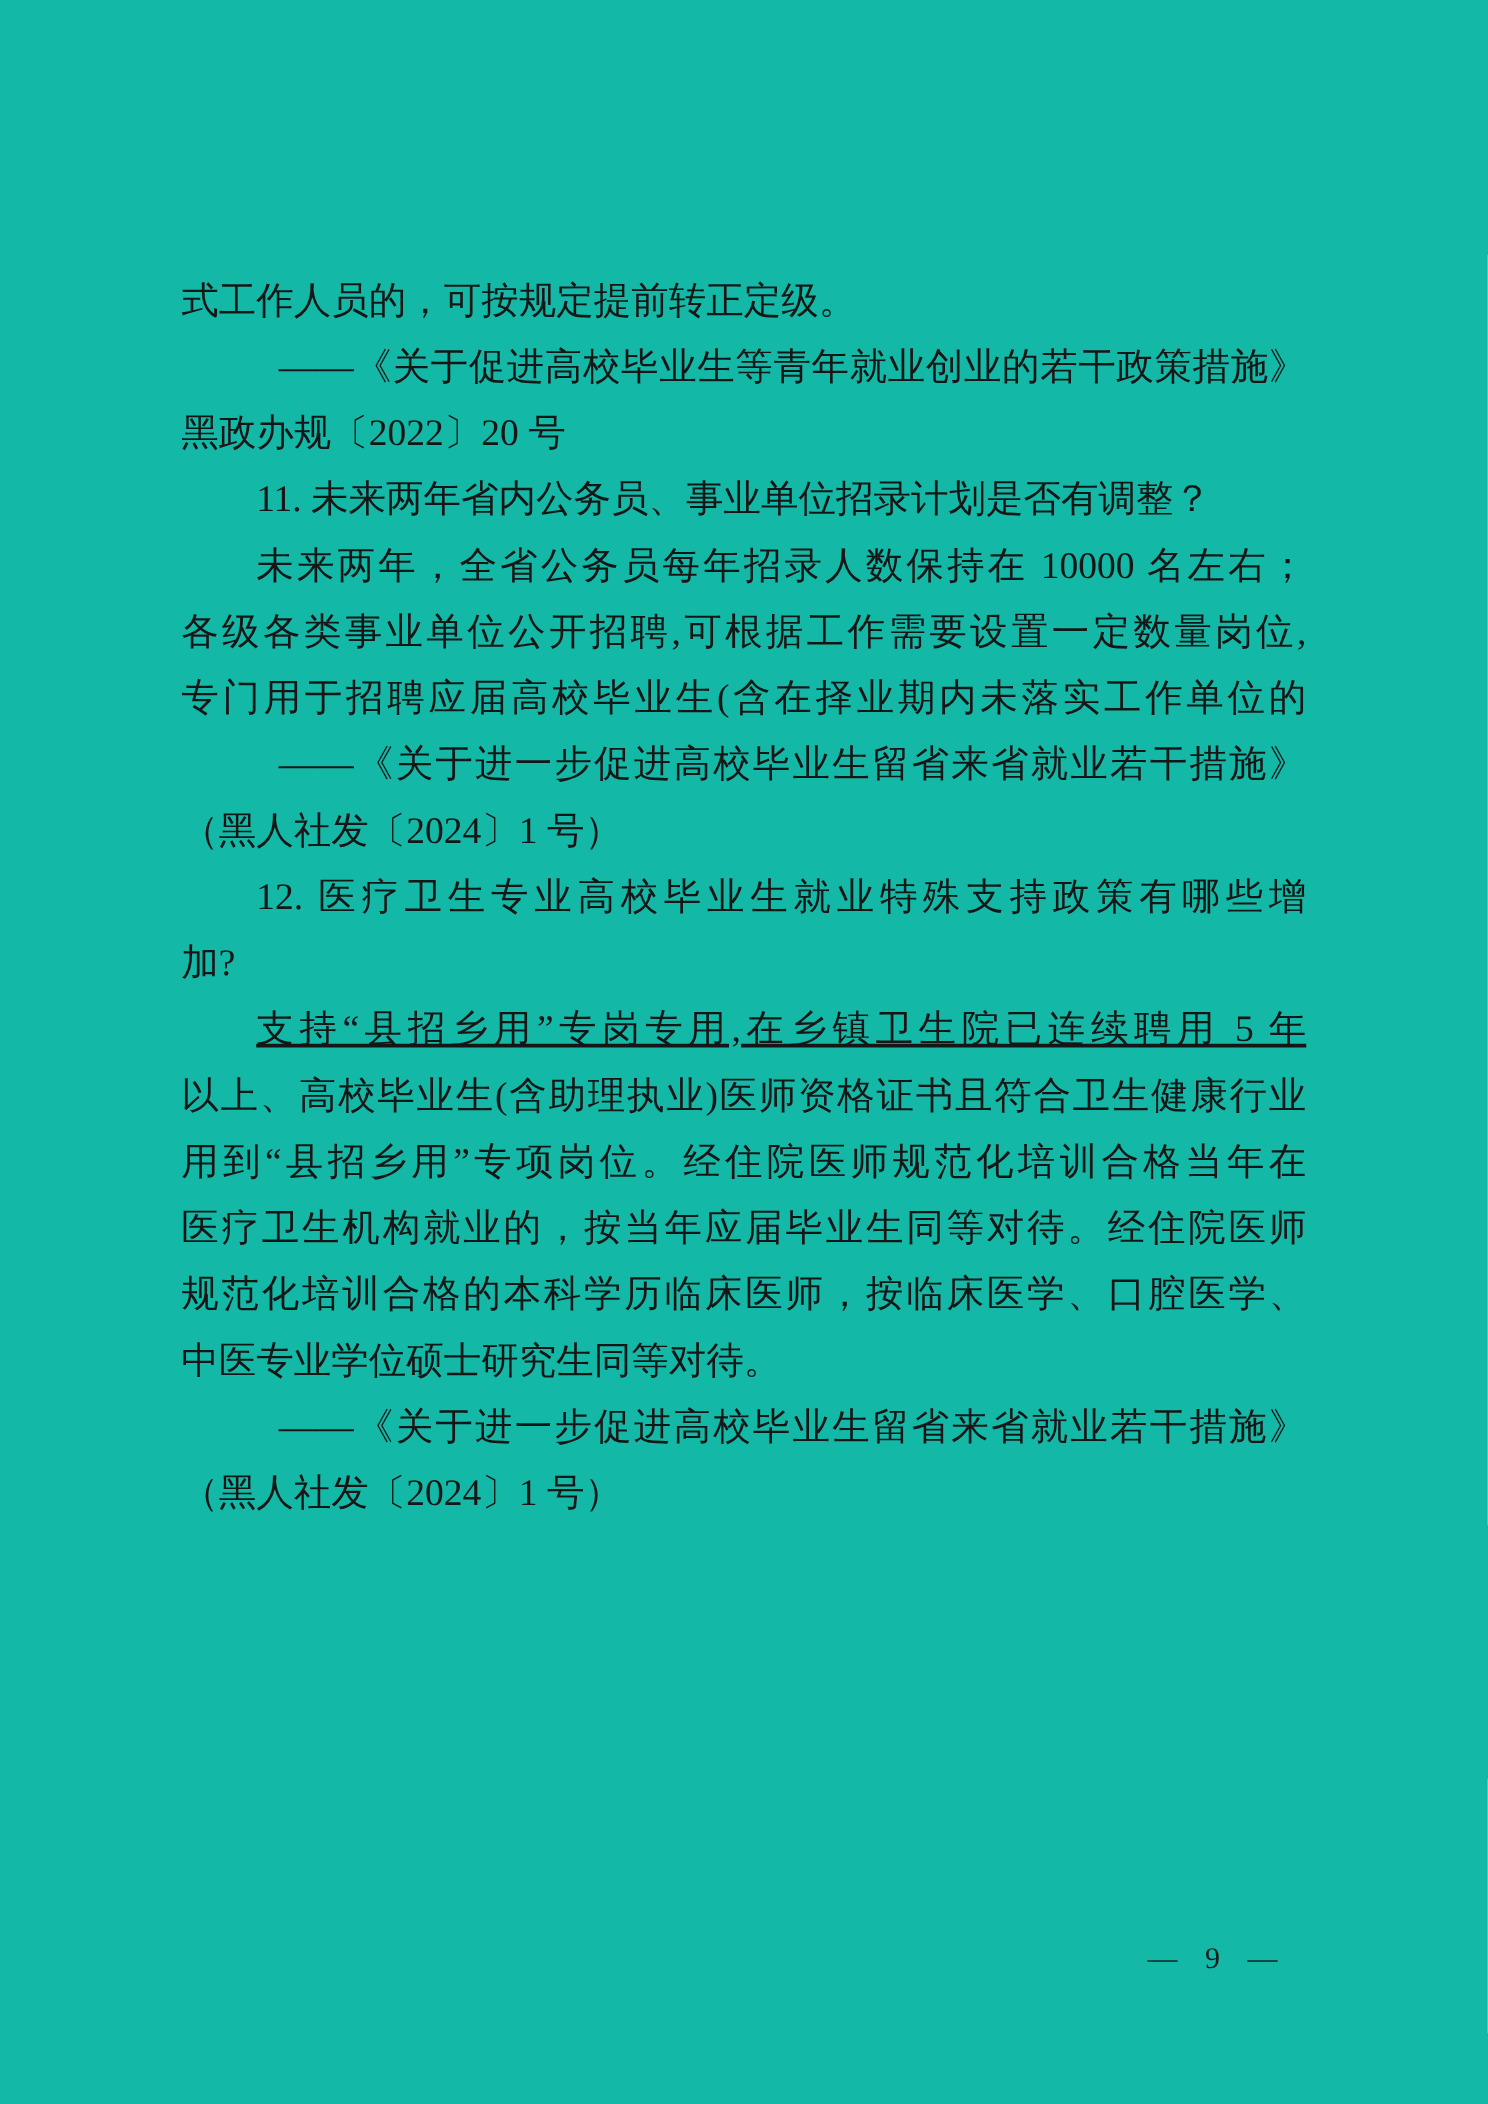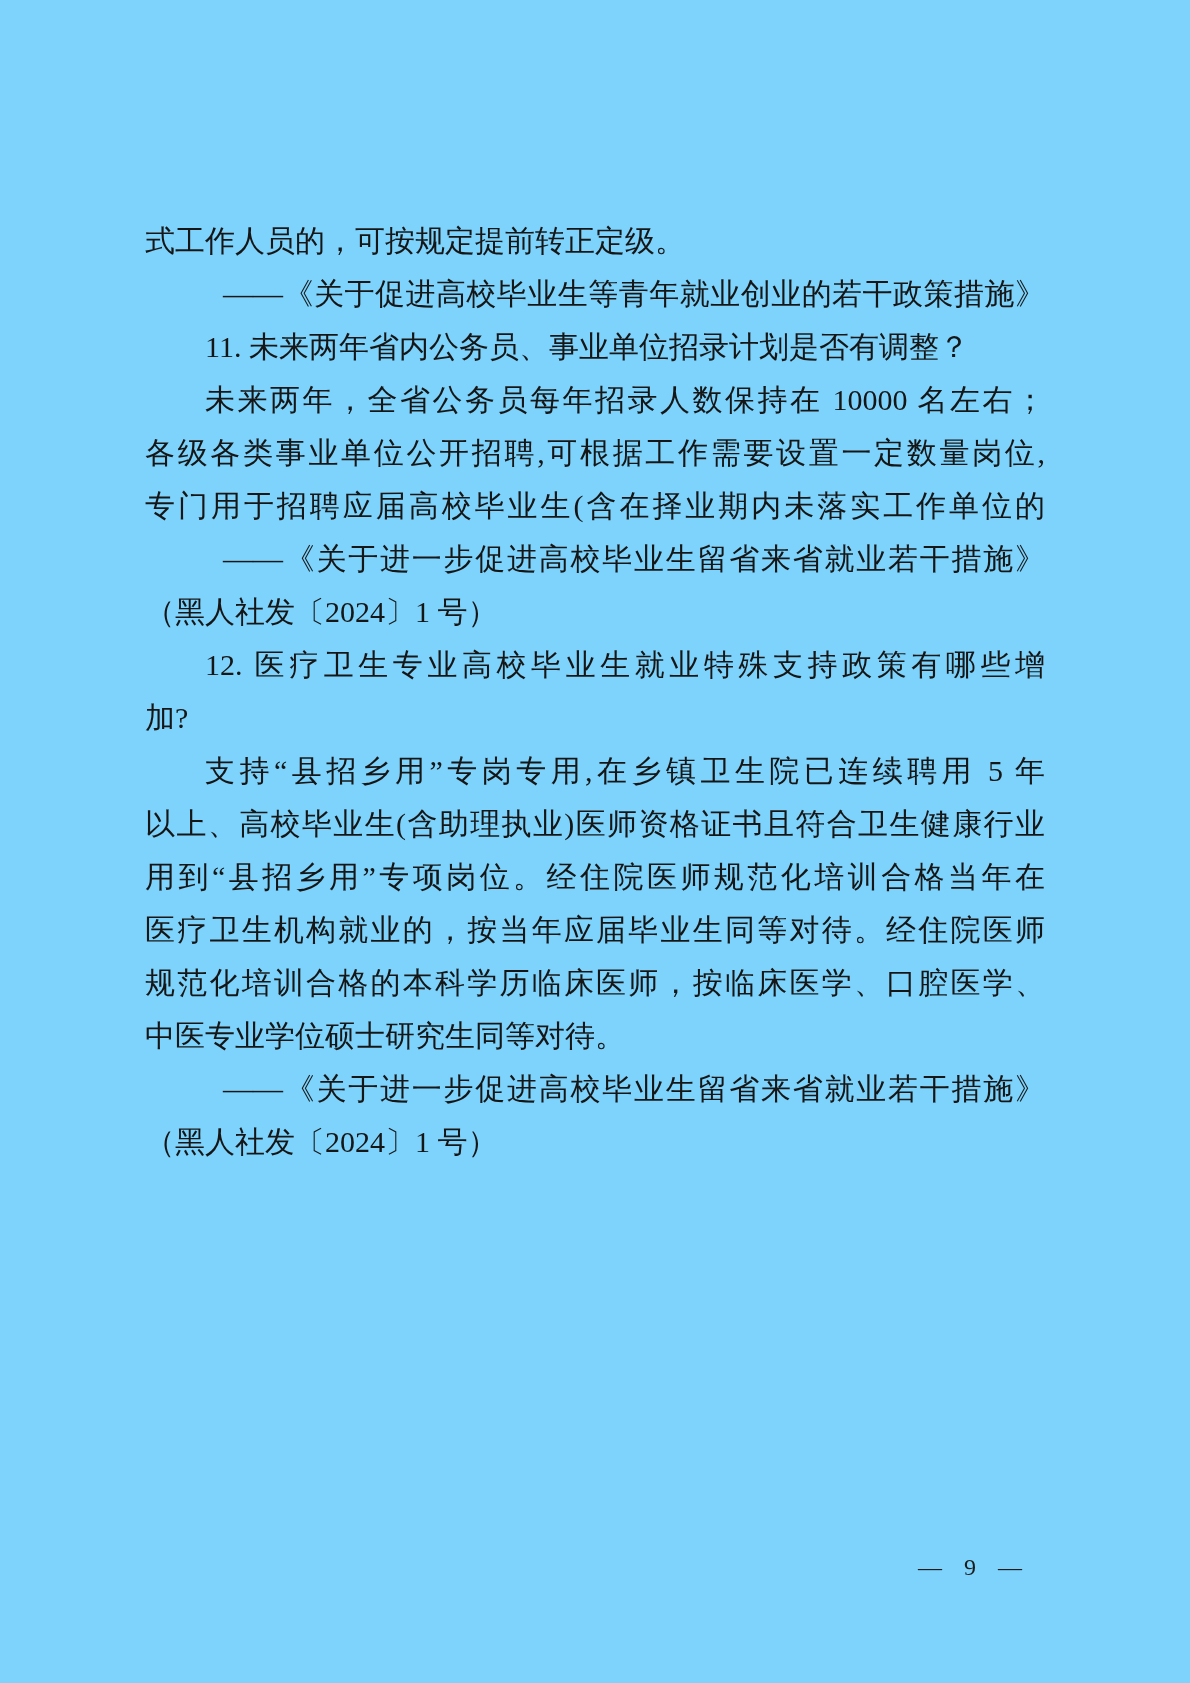--- a/index.html
+++ b/index.html
@@ -10,21 +10,21 @@
     width: 1190px;
     height: 1683px;
     background: #ffffff;
     font-family: "Liberation Serif", "DejaVu Serif", serif;
     color: #161616;
   }
   .page {
     position: relative;
     width: 1190px;
     height: 1683px;
-    background: #7dd3fc;
+    background: #14b8a6;
     overflow: hidden;
   }
   .doc-text {
     position: absolute;
     left: 145px;
     top: 214px;
     width: 900px;
     font-size: 30px;
     line-height: 53px;
     text-align: left;
@@ -50,29 +50,30 @@
   }
 </style>
 </head>
 <body>
 
 <div class="page">
 
   <div class="doc-text" id="doc-text">
       <div class="line">式工作人员的，可按规定提前转正定级。</div>
       <div class="line j" style="text-indent: 2.6em;">——《关于促进高校毕业生等青年就业创业的若干政策措施》</div>
+      <div class="line">黑政办规〔2022〕20 号</div>
       <div class="line" style="text-indent: 2em;">11. 未来两年省内公务员、事业单位招录计划是否有调整？</div>
       <div class="line j" style="text-indent: 2em;">未来两年，全省公务员每年招录人数保持在 10000 名左右；</div>
       <div class="line j">各级各类事业单位公开招聘,可根据工作需要设置一定数量岗位,</div>
       <div class="line j">专门用于招聘应届高校毕业生(含在择业期内未落实工作单位的</div>
       <div class="line j" style="text-indent: 2.6em;">——《关于进一步促进高校毕业生留省来省就业若干措施》</div>
       <div class="line">（黑人社发〔2024〕1 号）</div>
       <div class="line j" style="text-indent: 2em;">12. 医疗卫生专业高校毕业生就业特殊支持政策有哪些增</div>
       <div class="line">加?</div>
-      <div class="line j" style="text-indent: 2em;">支持“县招乡用”专岗专用,在乡镇卫生院已连续聘用 5 年</div>
+      <div class="line j" style="text-indent: 2em; text-decoration: underline;">支持“县招乡用”专岗专用,在乡镇卫生院已连续聘用 5 年</div>
       <div class="line j">以上、高校毕业生(含助理执业)医师资格证书且符合卫生健康行业</div>
       <div class="line j">用到“县招乡用”专项岗位。经住院医师规范化培训合格当年在</div>
       <div class="line j">医疗卫生机构就业的，按当年应届毕业生同等对待。经住院医师</div>
       <div class="line j">规范化培训合格的本科学历临床医师，按临床医学、口腔医学、</div>
       <div class="line">中医专业学位硕士研究生同等对待。</div>
       <div class="line j" style="text-indent: 2.6em;">——《关于进一步促进高校毕业生留省来省就业若干措施》</div>
       <div class="line">（黑人社发〔2024〕1 号）</div>
     </div>
 
   <div class="footer">

